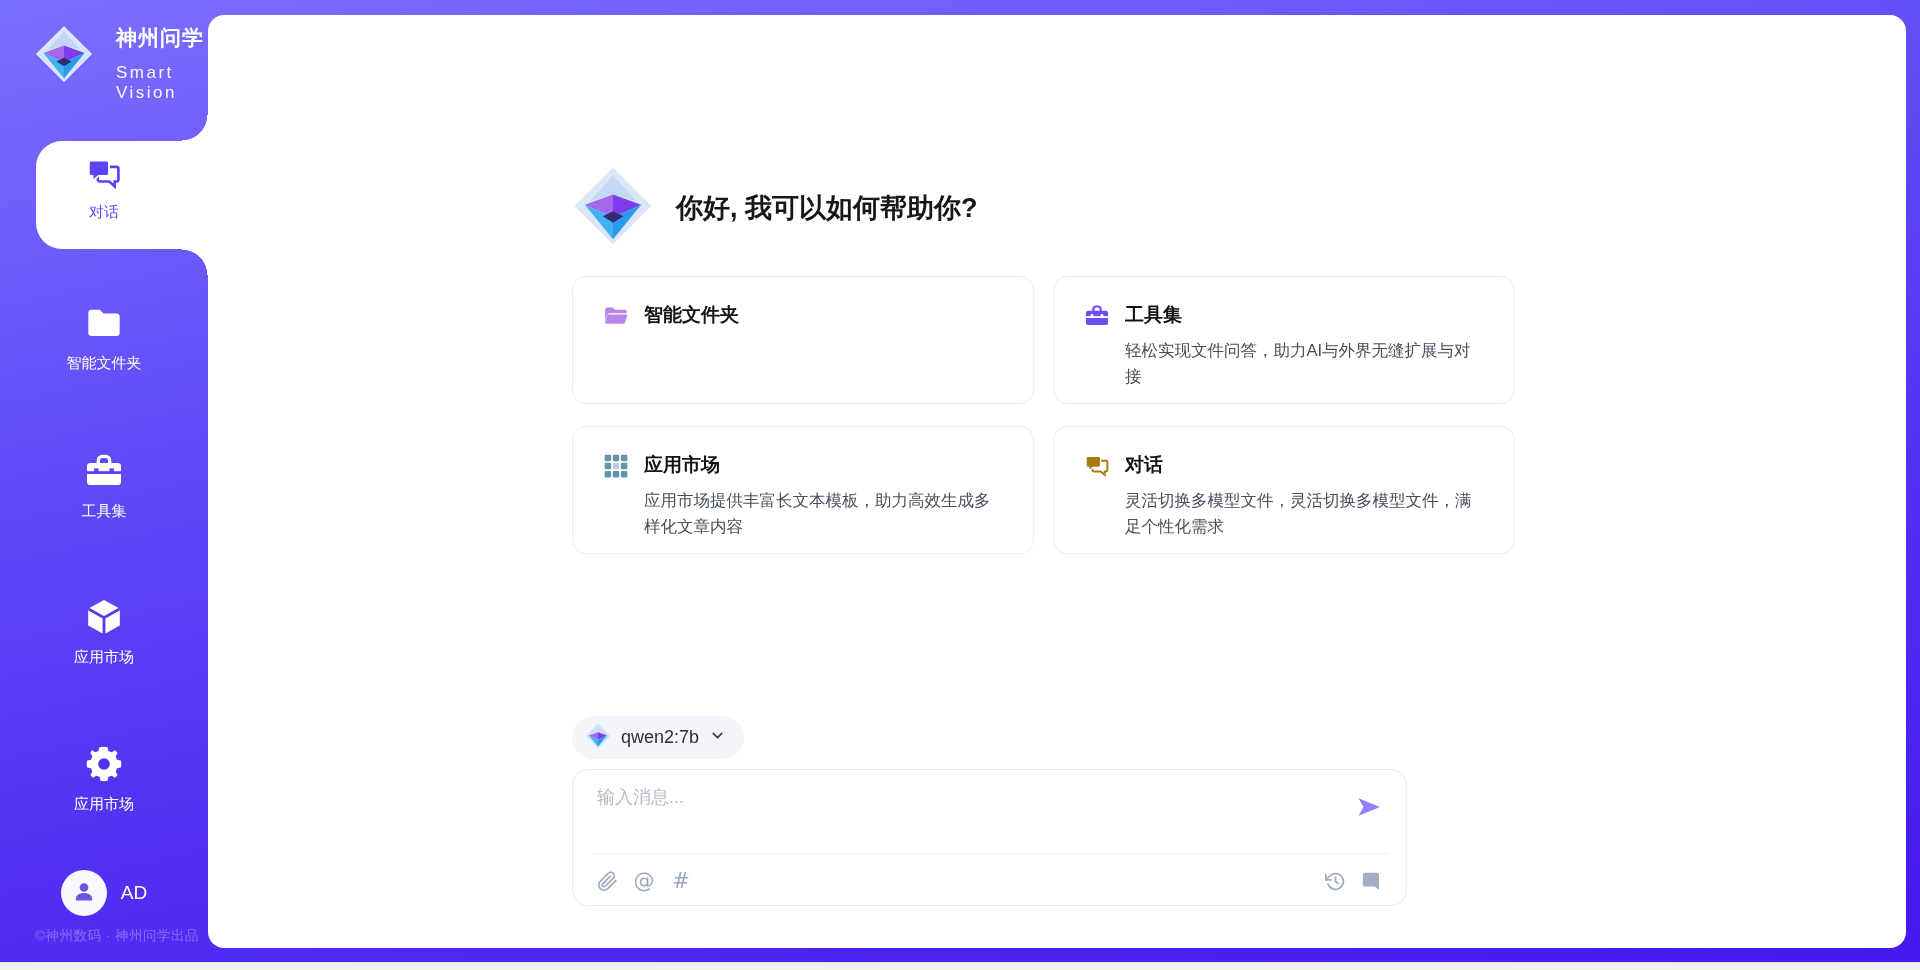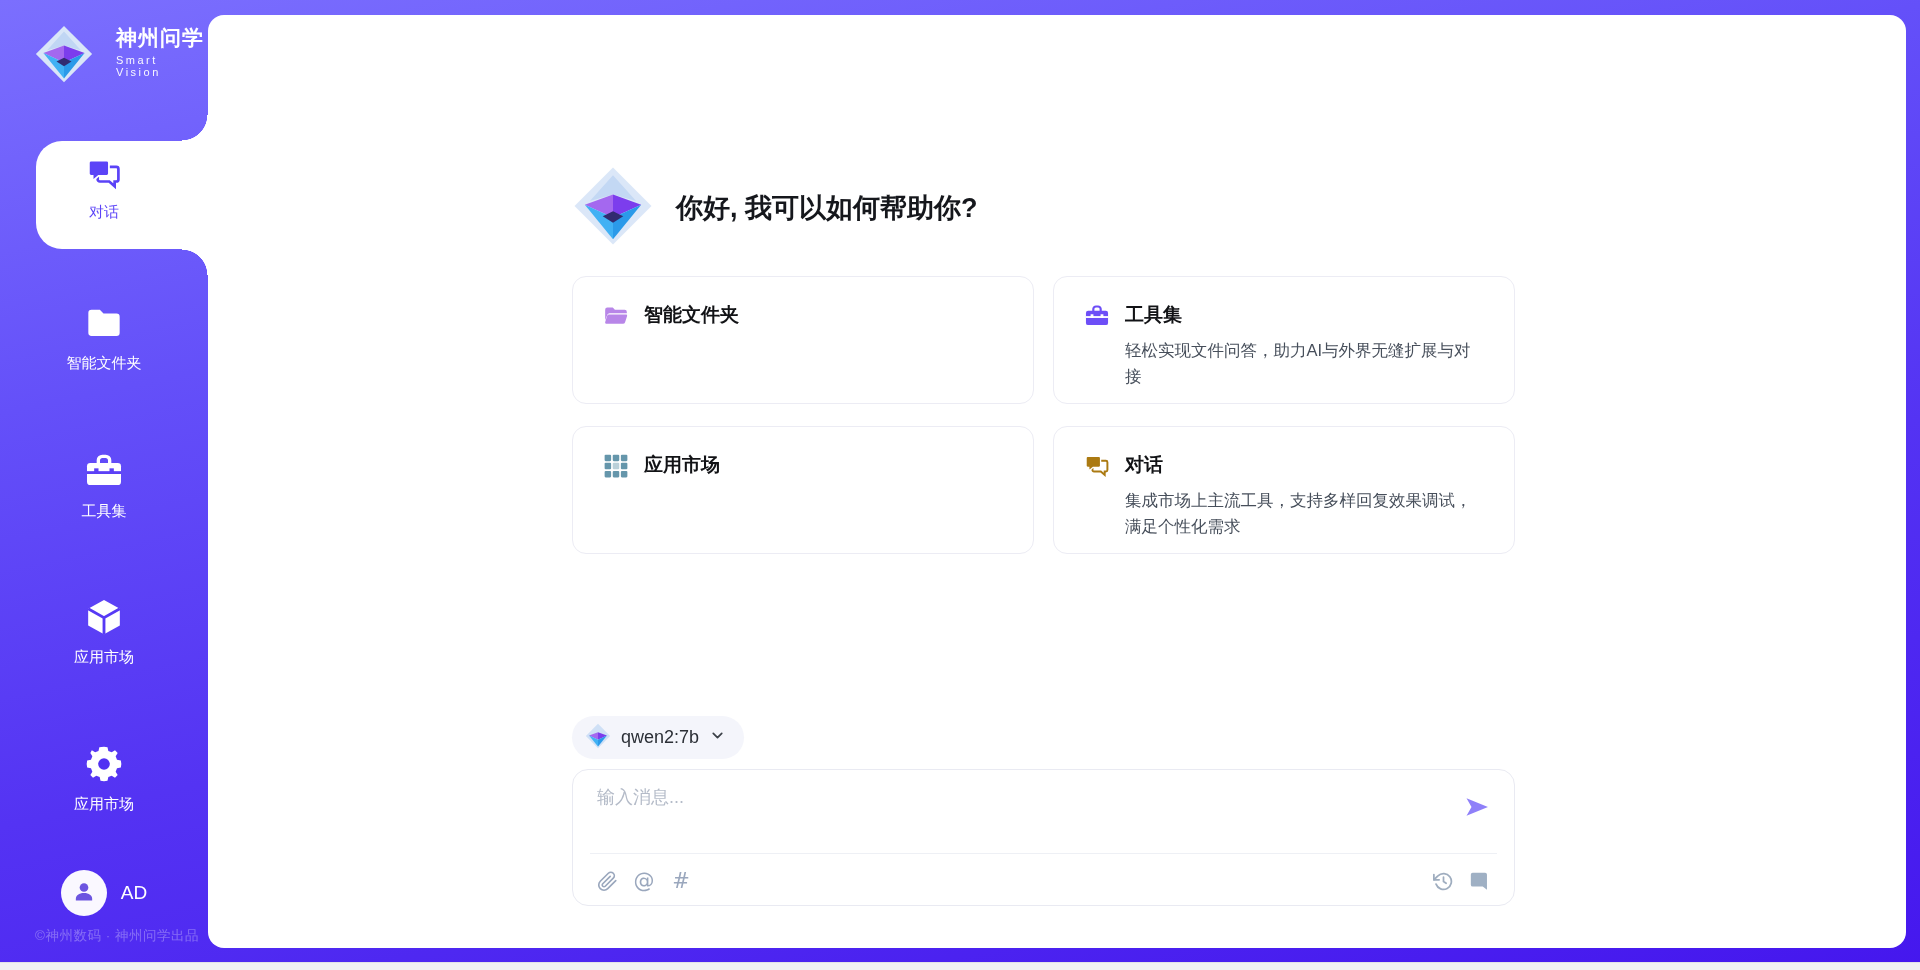--- a/index.html
+++ b/index.html
@@ -9,21 +9,21 @@
 
   
   .panel { position:absolute; left:208px; top:15px; right:14px; bottom:22px;
     background:#fff; border-radius:16px; }
   .panel-inner { position:absolute; left:364px; top:0; width:943px; height:100%; }
 
   
   .sidebar { position:absolute; left:0; top:0; width:208px; height:970px; }
   .logo { position:absolute; left:34px; top:24px; display:flex; align-items:flex-start; gap:22px; }
   .logo-name { font-size:21px; font-weight:700; color:#fff; letter-spacing:1px; }
-  .logo-sub { font-size:11px; color:rgba(255,255,255,.95); letter-spacing:2.5px; margin-top:2px; }
+  .logo-sub { font-size:17px; color:rgba(255,255,255,.95); letter-spacing:2.5px; margin-top:11px; }
 
   .nav-active-bg { position:absolute; left:36px; right:0; top:141px; height:108px;
     background:#fff; border-radius:26px 0 0 26px; }
   .fillet-top { position:absolute; right:0; top:115px; width:26px; height:26px;
     background:radial-gradient(circle at 0 0, rgba(0,0,0,0) 25px, #fff 25.5px); }
   .fillet-bottom { position:absolute; right:0; top:249px; width:26px; height:26px;
     background:radial-gradient(circle at 0 100%, rgba(0,0,0,0) 25px, #fff 25.5px); }
 
   .nav-item { position:absolute; left:0; width:208px; text-align:center; cursor:pointer; }
   .nav-item .ic { display:inline-block; }
@@ -52,21 +52,21 @@
   .card-title { font-size:19px; font-weight:700; color:#121316; margin-bottom:10px; }
   .card-desc { font-size:16.5px; line-height:1.56; color:#474f5b; }
 
   
   .pill { position:absolute; left:0; top:701px; height:43px; display:inline-flex;
     align-items:center; gap:10px; padding:0 18px 0 13px; background:#f4f5fb;
     border-radius:22px; cursor:pointer; }
   .pill-text { font-size:18px; color:#2b2f36; }
 
   
-  .composer { position:absolute; left:0; top:754px; width:943px; height:137px;
+  .composer { position:absolute; left:0; top:754px; width:835px; height:137px;
     border:1px solid #e9eaf2; border-radius:16px; background:#fff; }
   .composer textarea { position:absolute; left:0; top:0; width:100%; height:80px;
     border:none; outline:none; resize:none; background:transparent;
     padding:15px 70px 0 24px; font-size:18px; color:#333;
     font-family:"Liberation Sans","DejaVu Sans",sans-serif; }
   .composer textarea::placeholder { color:#b4bbc8; }
   .send-btn { position:absolute; right:22px; top:22px; width:30px; height:30px;
     cursor:pointer; display:flex; align-items:center; justify-content:center; }
   .comp-divider { position:absolute; left:17px; right:17px; top:83px; height:0;
     border-top:1px solid #eef0f5; }
@@ -236,33 +236,34 @@
                   <rect x="9" y="9" width="6" height="6" rx="1" opacity=".45"></rect>
                   <rect x="16.5" y="9" width="6" height="6" rx="1"></rect>
                 <rect x="1.5" y="16.5" width="6" height="6" rx="1"></rect>
                   <rect x="9" y="16.5" width="6" height="6" rx="1"></rect>
                   <rect x="16.5" y="16.5" width="6" height="6" rx="1"></rect>
               </g>
             </svg>
           </span>
           <span>
             <span class="card-title" style="display:block">应用市场</span>
+            <span class="card-desc" style="display:block">应用市场提供丰富长文本模板，助力高效生成多样化文章内容</span>
           </span>
         </div>
 
         <div class="card">
           <span class="card-ic">
             <svg width="26" height="26" viewBox="0 0 24 24">
               <path d="M9.2 7.2h11a1.4 1.4 0 0 1 1.4 1.4v7a1.4 1.4 0 0 1-1.4 1.4h-1.1v3.2l-3.6-3.2H9.2a1.4 1.4 0 0 1-1.4-1.4v-7a1.4 1.4 0 0 1 1.4-1.4z" fill="none" stroke="#ab7a12" stroke-width="1.8"></path>
               <path d="M3.4 3h10.4a1.5 1.5 0 0 1 1.5 1.5v7.2a1.5 1.5 0 0 1-1.5 1.5H8.4l-4 3.4v-3.4h-1A1.5 1.5 0 0 1 1.9 11.7V4.5A1.5 1.5 0 0 1 3.4 3z" fill="#ab7a12" stroke="#fff" stroke-width="1.2"></path>
             </svg>
           </span>
           <span>
             <span class="card-title" style="display:block">对话</span>
-            <span class="card-desc" style="display:block">集成市场上主流工具，支持多样回复效果调试，满足个性化需求</span>
+            <span class="card-desc" style="display:block">灵活切换多模型文件，灵活切换多模型文件，满足个性化需求</span>
           </span>
         </div>
       </div>
 
       <div class="pill">
         <span>
           <svg width="26" height="26" viewBox="0 0 64 64">
             <polygon points="32,2 62,32 32,62 2,32" fill="#cfe0f6"></polygon>
             <polygon points="10,31 32,23 32,41" fill="#a468ef"></polygon>
             <polygon points="32,23 54,31 32,41" fill="#7c3ded"></polygon>

